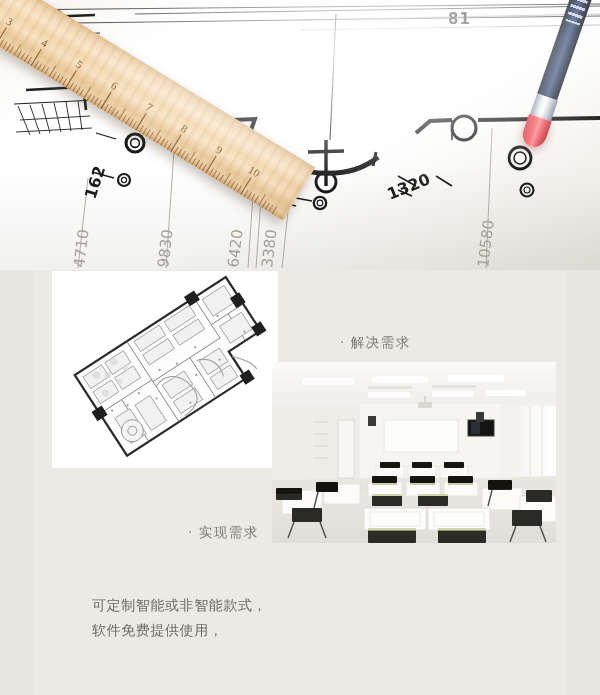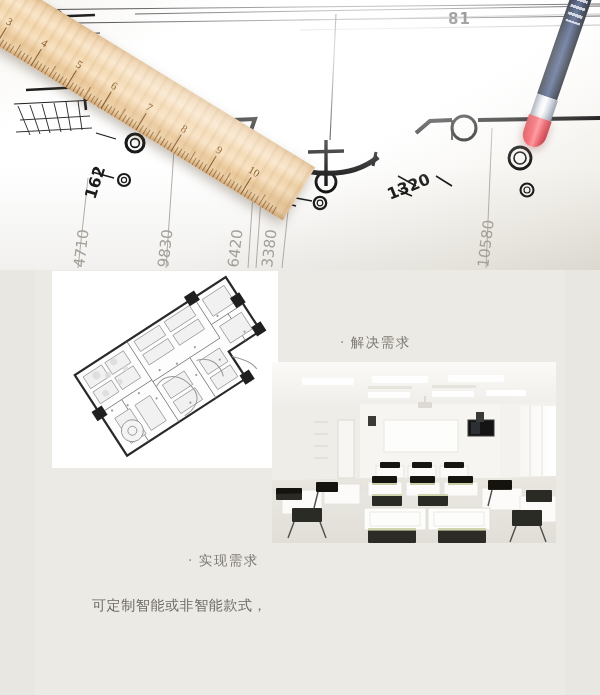--- a/index.html
+++ b/index.html
@@ -149,21 +149,21 @@
   .caption {
     position: absolute;
     font-family: "DejaVu Sans", "Liberation Sans", sans-serif;
     font-size: 13.5px;
     letter-spacing: 1.5px;
     color: #7d7a73;
     white-space: nowrap;
   }
   .caption .dot { margin-right: 5px; color: #8e8b84; }
   .cap-solve { left: 340px; top: 334px; }
-  .cap-realize { left: 188px; top: 552px; }
+  .cap-realize { left: 188px; top: 524px; }
 
   
   .copy {
     position: absolute;
     left: 92px;
     top: 593px;
     font-family: "DejaVu Sans", "Liberation Sans", sans-serif;
     font-size: 14px;
     line-height: 25px;
     color: #6d6a64;
@@ -652,15 +652,16 @@
   <div class="caption cap-solve">
     <span class="dot">·</span><span>解决需求</span>
   </div>
 
   <div class="caption cap-realize">
     <span class="dot">·</span><span>实现需求</span>
   </div>
 
   <div class="copy">
     <span class="line">可定制智能或非智能款式，</span>
+    <span class="line">软件免费提供使用，</span>
   </div>
 
 </div>
 
 </body></html>

